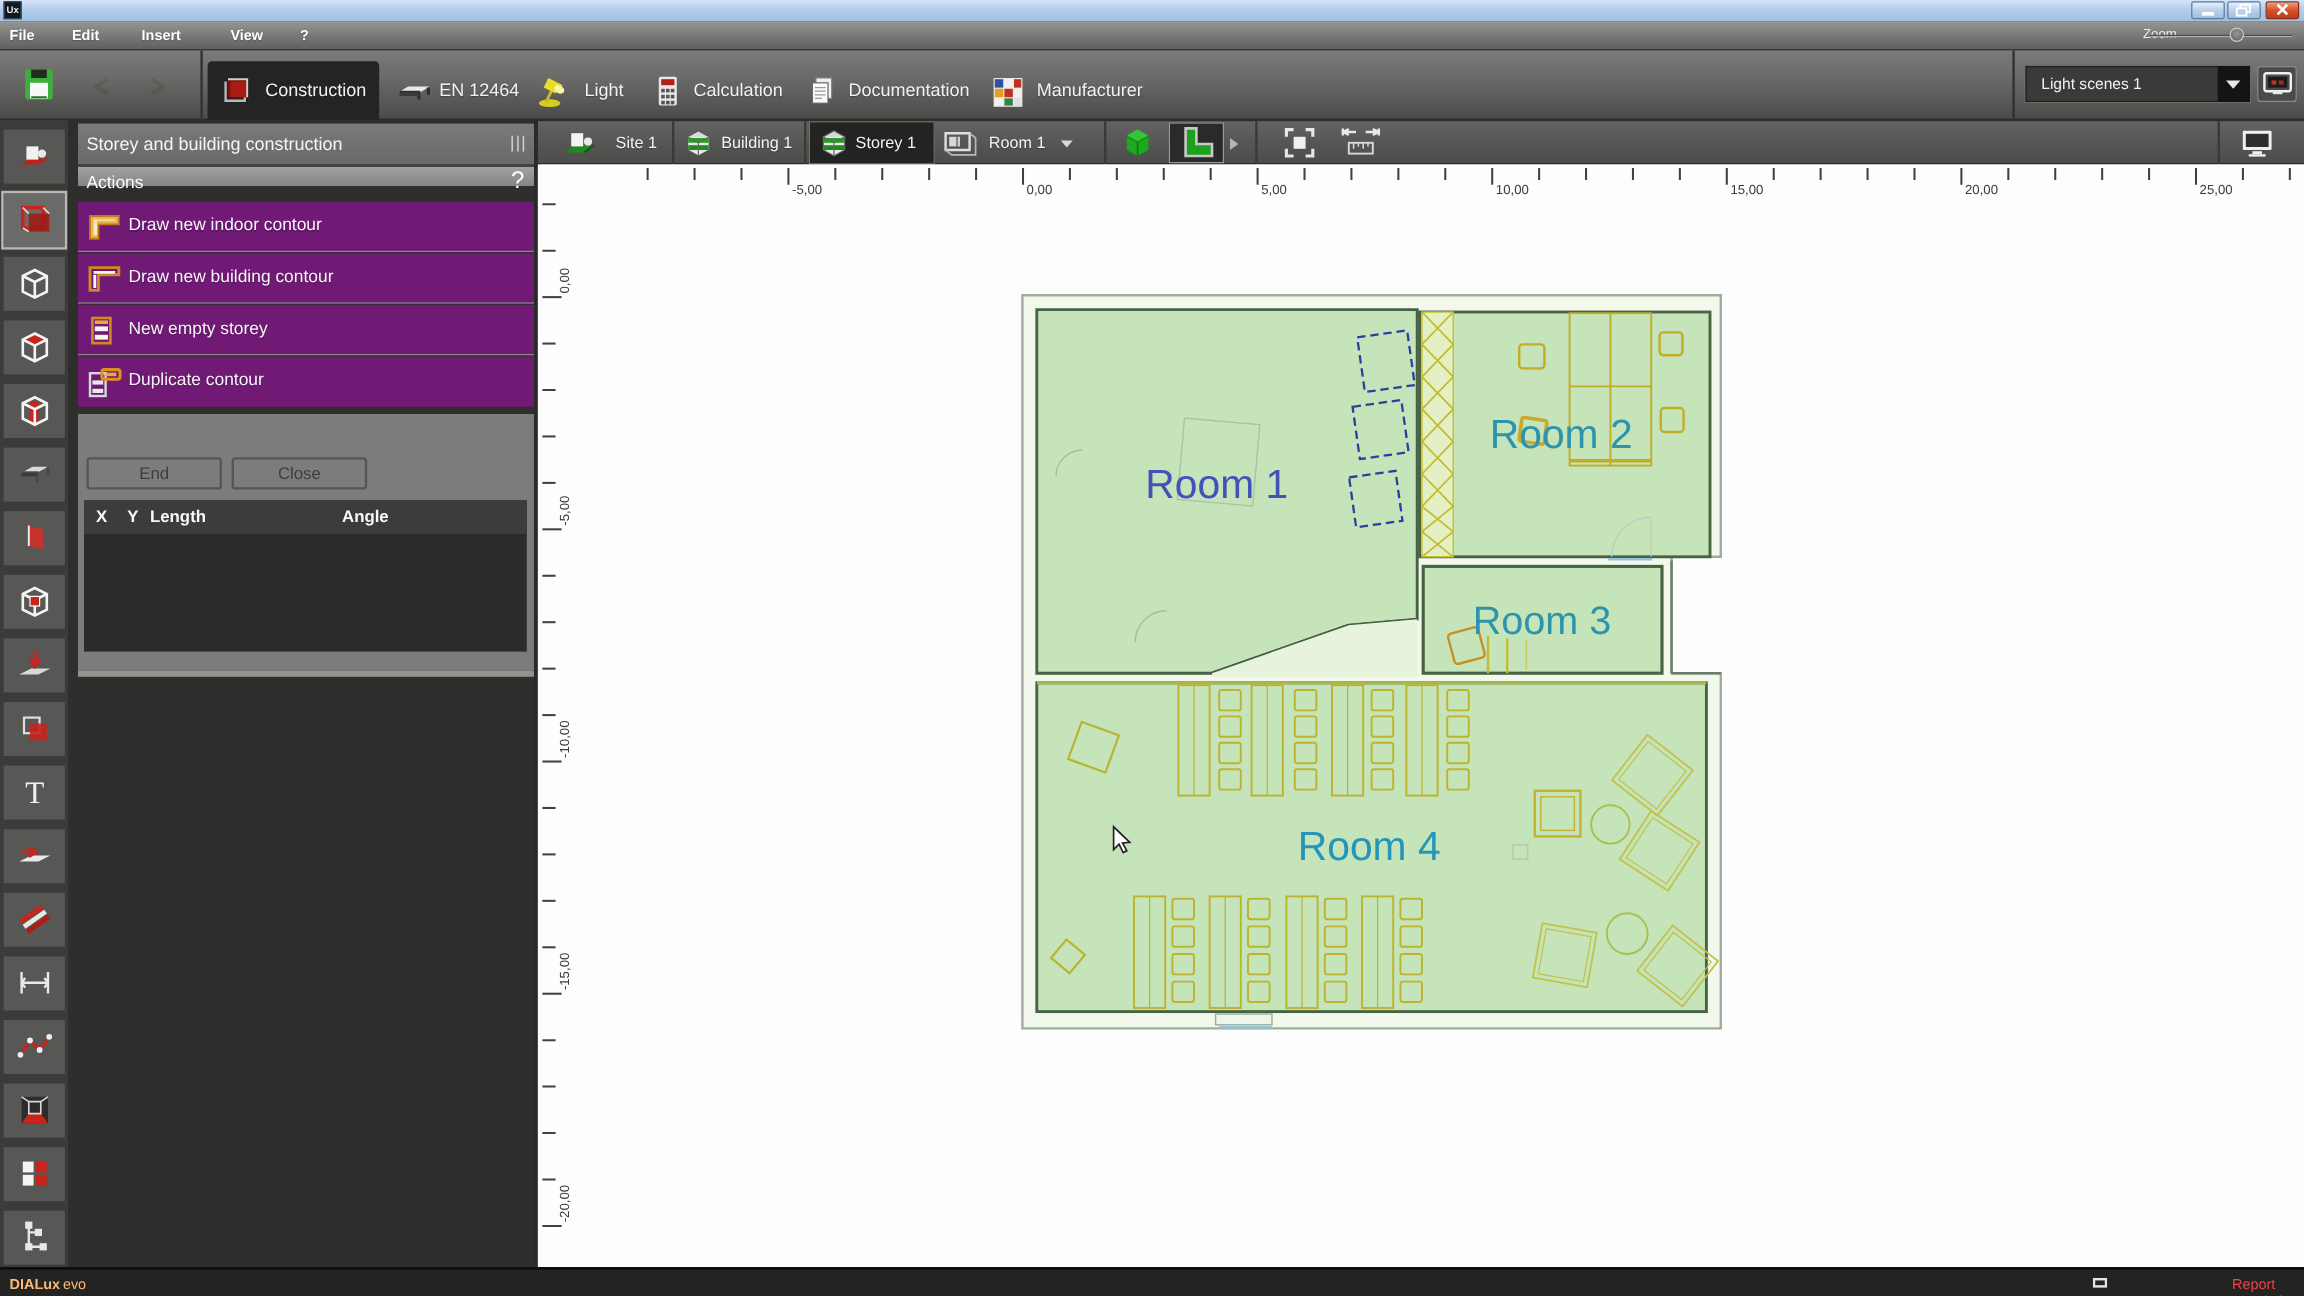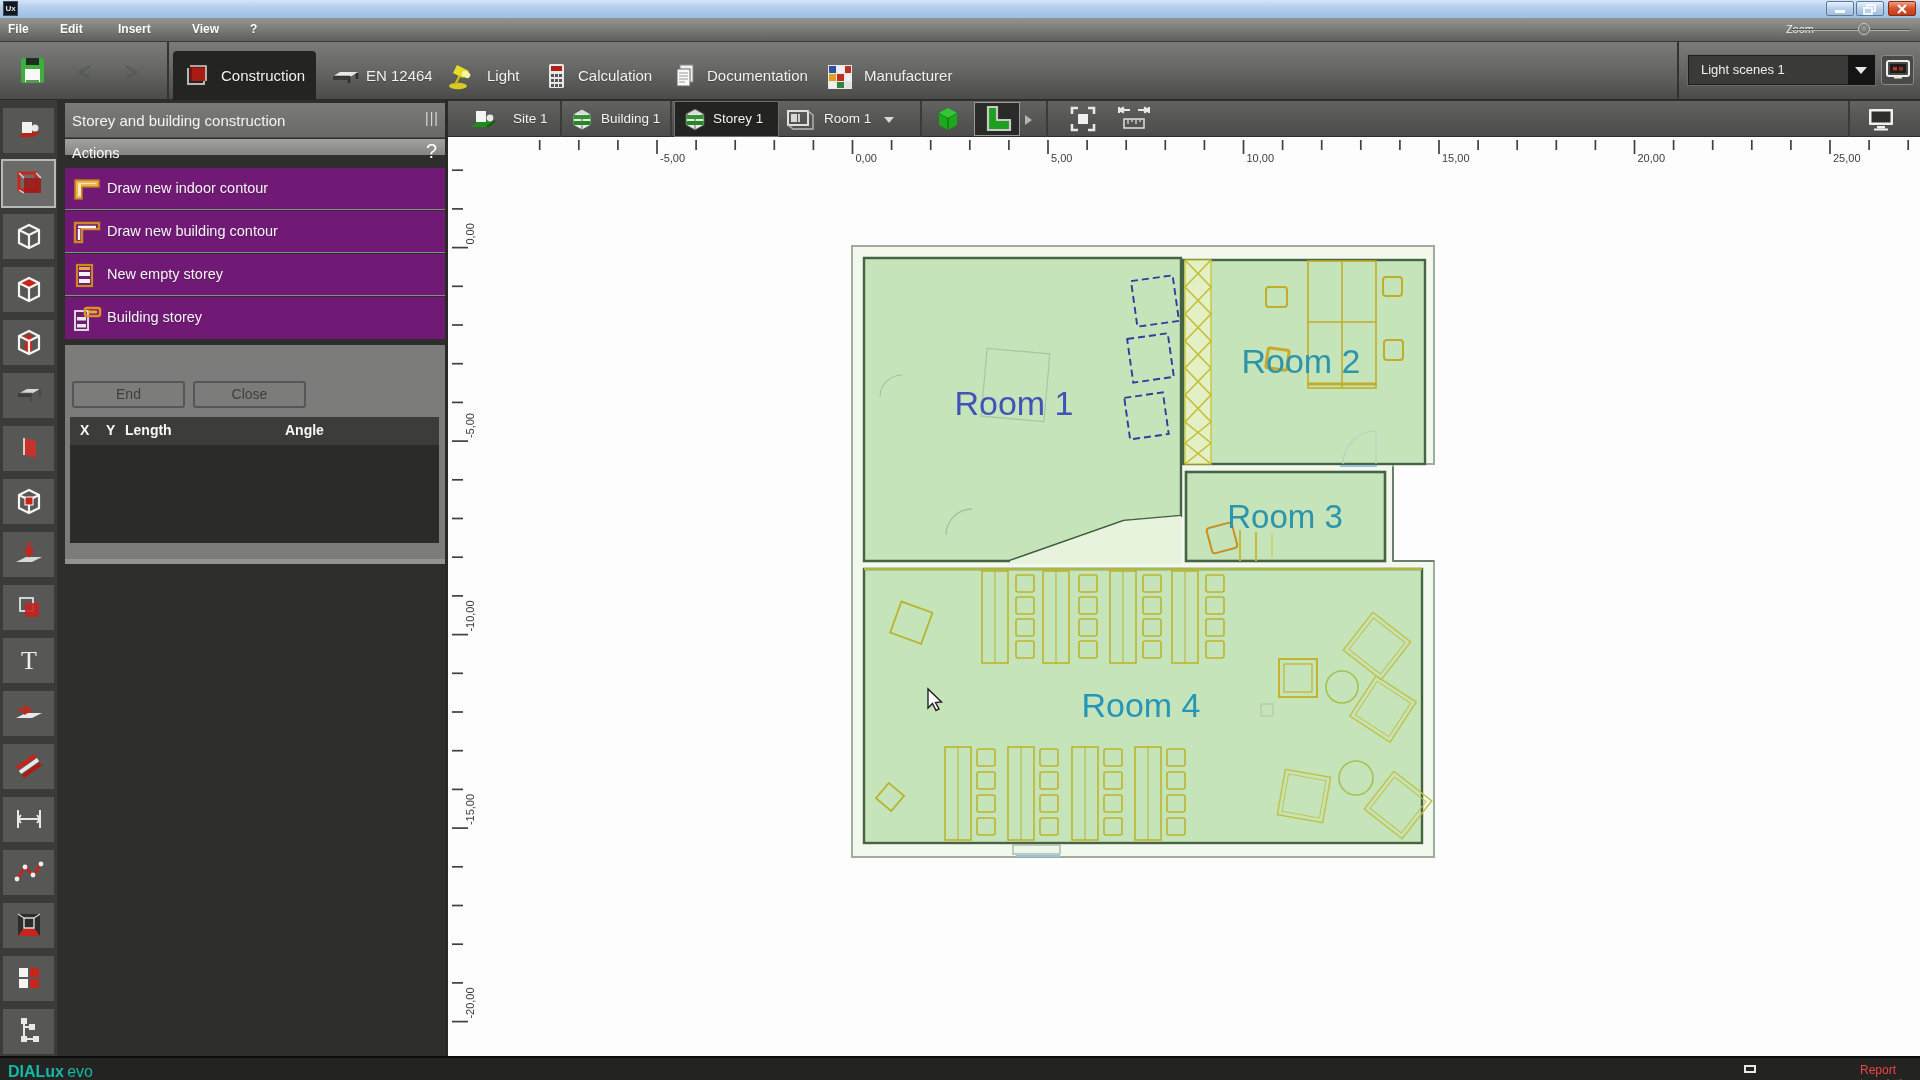--- a/index.html
+++ b/index.html
@@ -362,21 +362,21 @@
         <span class="tx">New empty storey</span>
       </div>
     <div class="arow" style="top:194px;border-bottom:none">
         <span class="ic"><svg width="32" height="28" viewBox="0 0 32 28">
             <rect x="3" y="6" width="13" height="19" fill="none" stroke="#d8d8d8" stroke-width="2"></rect>
             <rect x="5" y="12" width="9" height="3.5" fill="#e8e8e8"></rect>
             <rect x="5" y="19" width="9" height="3.5" fill="#e8e8e8"></rect>
             <rect x="13" y="3" width="15" height="8" rx="2" fill="none" stroke="#e09020" stroke-width="2.6"></rect>
             <rect x="16" y="5.5" width="9" height="3" fill="#e8a83c"></rect>
           </svg></span>
-        <span class="tx">Building storey</span>
+        <span class="tx">Duplicate contour</span>
       </div>
 
     <div style="position:absolute;top:242px;left:0;width:382px;height:214px;background:#7c7c7a">
       <div class="pbtn" style="left:7px">End</div>
       <div class="pbtn" style="left:128px">Close</div>
       <div style="position:absolute;left:5px;top:72px;width:369px;height:126px;background:#2b2b29">
         <div style="position:absolute;left:0;top:0;width:369px;height:28px;background:#3c3c3a;color:#f8f8f8;font-size:14px;font-weight:bold">
           <span style="position:absolute;left:10px;top:5px">X</span>
           <span style="position:absolute;left:36px;top:5px">Y</span>
           <span style="position:absolute;left:55px;top:5px">Length</span>
@@ -611,19 +611,19 @@
  <text x="835" y="391" font-size="33" fill="#2d95ab" text-anchor="middle">Room 3</text>
  <text x="691" y="580" font-size="34" fill="#2596b8" text-anchor="middle">Room 4</text>
 
  <g transform="translate(478,552)">
   <path d="M0,0 L0,19 L4.5,14.5 L8,21.5 L11,20 L7.5,13.5 L13.5,13 Z" fill="#fdfdfd" stroke="#222" stroke-width="1.4"></path>
  </g>
 </svg>
 </div>
 </div>
 <div class="abs" id="status" style="left:0;top:1056px;width:1920px;height:24px;background:#232321;border-top:2px solid #0c0c0a">
-  <span style="position:absolute;left:8px;top:5px;font-size:16px;color:#14b8a6"><b>DIALux</b> evo</span>
+  <span style="position:absolute;left:8px;top:5px;font-size:12px;color:#fdba74"><b>DIALux</b> evo</span>
   <svg width="12" height="10" style="position:absolute;left:1744px;top:7px">
       <rect x="0" y="0" width="12" height="8" fill="#e8e8e8"></rect>
       <rect x="2" y="2" width="8" height="4" fill="#232321"></rect>
     </svg>
   <span style="position:absolute;left:1860px;top:5px;font-size:12px;color:#ef4444">Report translation error (F11)</span>
 </div>
 
 </body></html>

